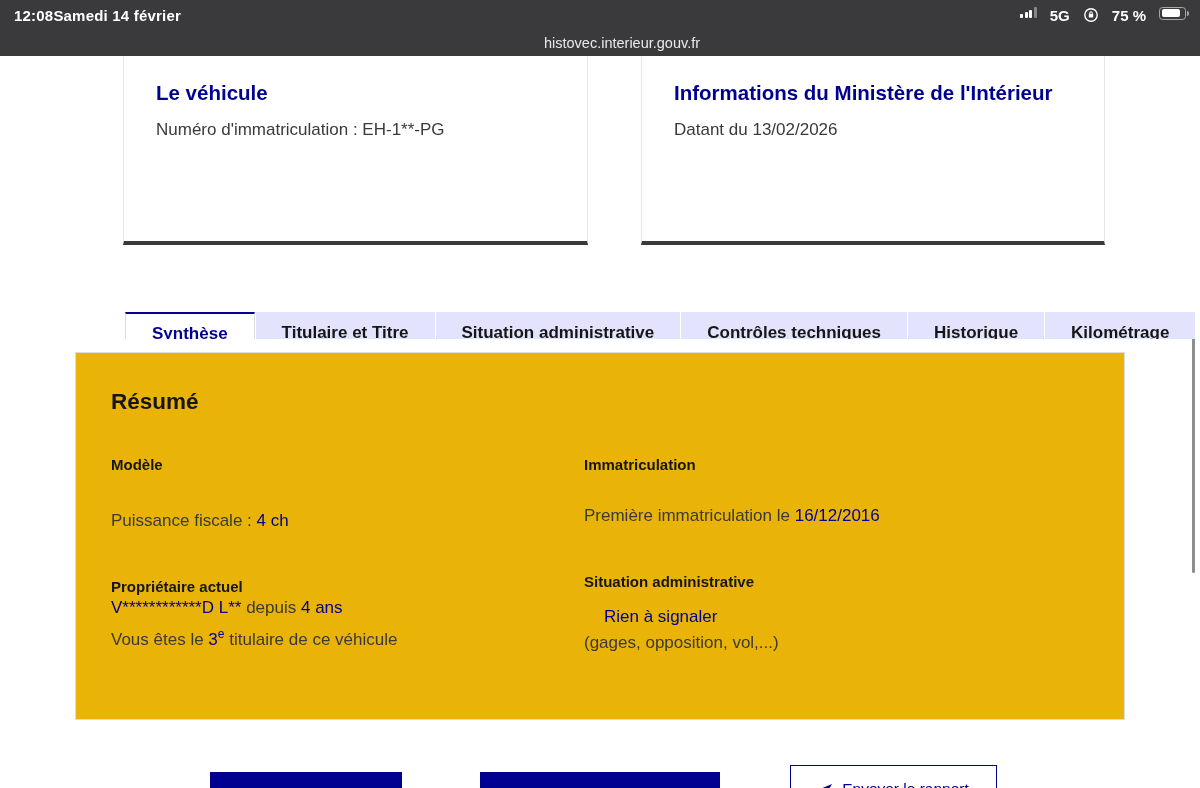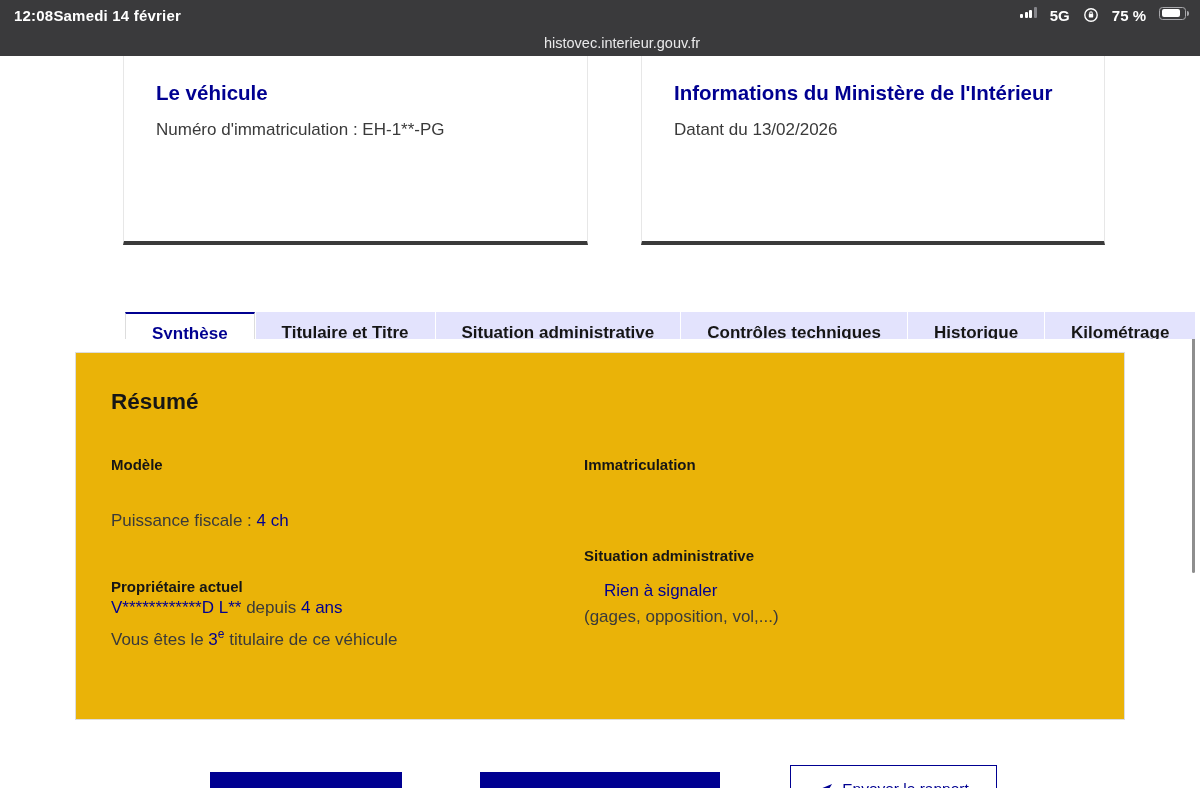--- a/index.html
+++ b/index.html
@@ -175,20 +175,21 @@
       <div class="gap-lg"></div>
       <div class="gap-md"></div>
       <div class="sec-h">Propriétaire actuel</div>
       <div class="line"><span class="blue">V************D L**</span><span> depuis </span><span class="blue">4 ans</span></div>
       <div class="line"><span>Vous êtes le </span><span class="blue">3</span><sup class="blue">e</sup><span> titulaire de ce véhicule</span></div>
     </div>
 
     <div class="col-right">
       <div class="sec-h">Immatriculation</div>
       <div class="gap-lg"></div>
+      <div class="line"><span>Première immatriculation le </span><span class="blue">16/12/2016</span></div>
       <div class="gap-lg"></div>
       <div class="gap-md"></div>
       <div class="sec-h">Situation administrative</div>
       <div class="gap-md"></div>
       <div class="line blue indent">Rien à signaler</div>
       <div class="line">(gages, opposition, vol,...)</div>
     </div>
   </div>
 </div>
 

